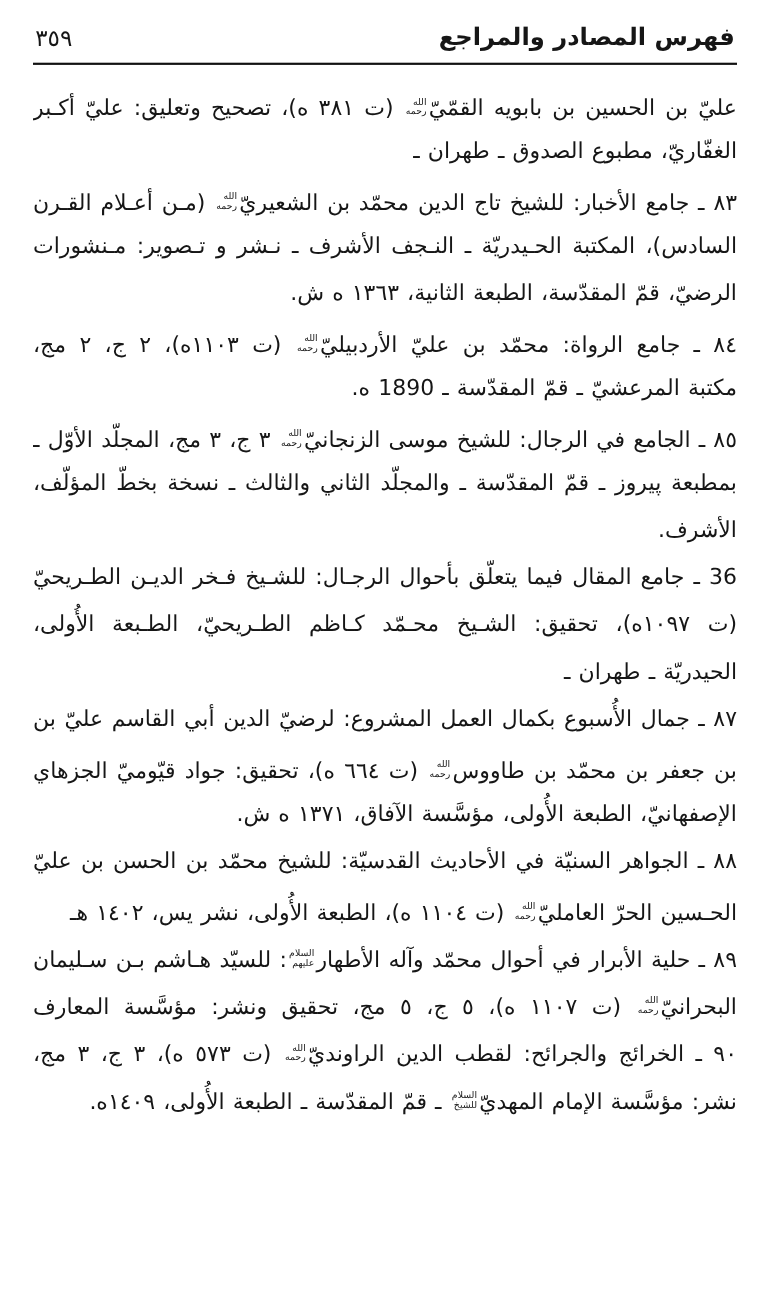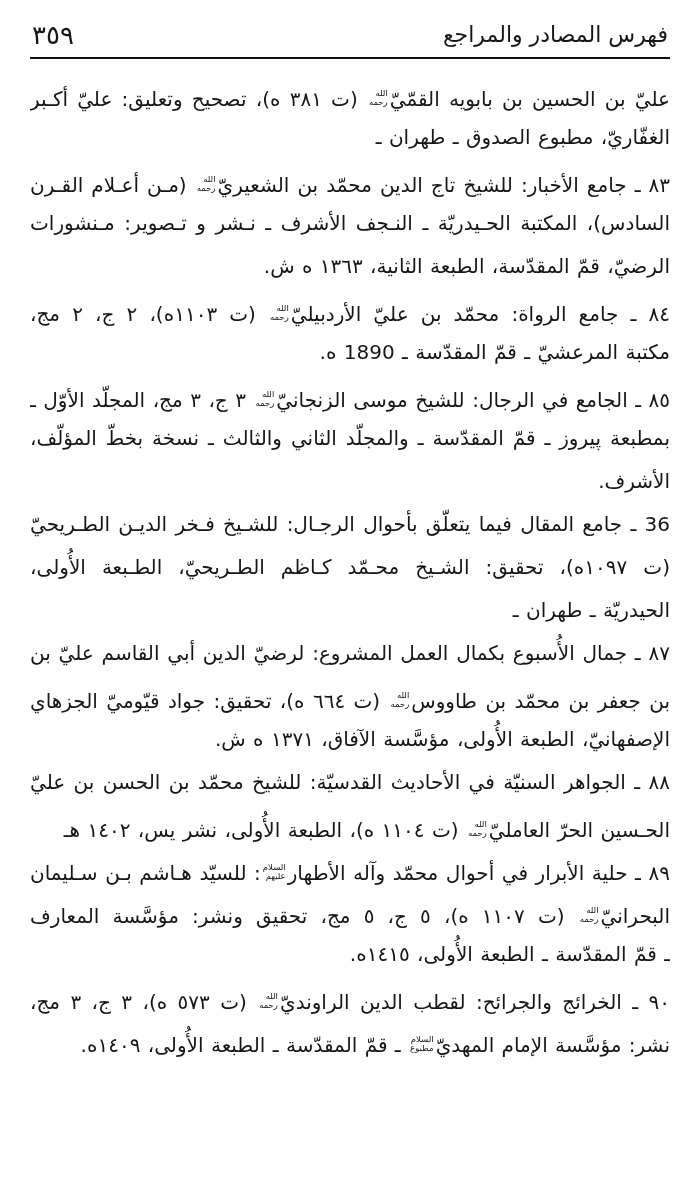--- a/index.html
+++ b/index.html
@@ -23,23 +23,24 @@
     display: flex;
     justify-content: space-between;
     align-items: flex-end;
     padding: 0 2px;
     height: 32px;
   }
   .title {
     font-size: 22px;
     line-height: 30px;
     white-space: nowrap;
+    font-weight: bold;
   }
   .pnum {
-    font-size: 26px;
+    font-size: 21px;
     line-height: 30px;
     white-space: nowrap;
   }
   .rule {
     margin-top: 7px;
     border-top: 2.5px solid #121212;
     height: 0;
   }
   .biblist {
     margin-top: 14px;
@@ -107,20 +108,19 @@
         <div class="line fill">بن جعفر بن محمّد بن طاووس<span class="hon" title="رحمه الله"><span>الله</span><span>رحمه</span></span> (ت ٦٦٤ ه)، تحقيق: جواد قيّوميّ الجزهاي</div>
         <div class="line last">الإصفهانيّ، الطبعة الأُولى، مؤسَّسة الآفاق، ١٣٧١ ه ش.</div>
       </div>
       <div class="entry">
         <div class="line fill">٨٨ ـ الجواهر السنيّة في الأحاديث القدسيّة: للشيخ محمّد بن الحسن بن عليّ ابـن</div>
         <div class="line last">الحـسين الحرّ العامليّ<span class="hon" title="رحمه الله"><span>الله</span><span>رحمه</span></span> (ت ١١٠٤ ه)، الطبعة الأُولى، نشر يس، ١٤٠٢ هـ</div>
       </div>
       <div class="entry">
         <div class="line fill">٨٩ ـ حلية الأبرار في أحوال محمّد وآله الأطهار<span class="hon" title="عليهم السلام"><span>السلام</span><span>عليهم</span></span>: للسيّد هـاشم بـن سـليمان</div>
         <div class="line fill">البحرانيّ<span class="hon" title="رحمه الله"><span>الله</span><span>رحمه</span></span> (ت ١١٠٧ ه)، ٥ ج، ٥ مج، تحقيق ونشر: مؤسَّسة المعارف الإسلاميّة</div>
-        <div class="line last">ـ قمّ المقدّسة ـ الطبعة الأُولى، ١٤١٥ه.</div>
       </div>
       <div class="entry">
         <div class="line fill">٩٠ ـ الخرائج والجرائح: لقطب الدين الراونديّ<span class="hon" title="رحمه الله"><span>الله</span><span>رحمه</span></span> (ت ٥٧٣ ه)، ٣ ج، ٣ مج، تحقيق و</div>
-        <div class="line last">نشر: مؤسَّسة الإمام المهديّ<span class="hon" title="عليه السلام"><span>السلام</span><span>مطبوع</span></span> ـ قمّ المقدّسة ـ الطبعة الأُولى، ١٤٠٩ه.</div>
+        <div class="line last">نشر: مؤسَّسة الإمام المهديّ<span class="hon" title="عليه السلام"><span>السلام</span><span>للشيخ</span></span> ـ قمّ المقدّسة ـ الطبعة الأُولى، ١٤٠٩ه.</div>
       </div>
     </div>
 </div>
 
 </body></html>

